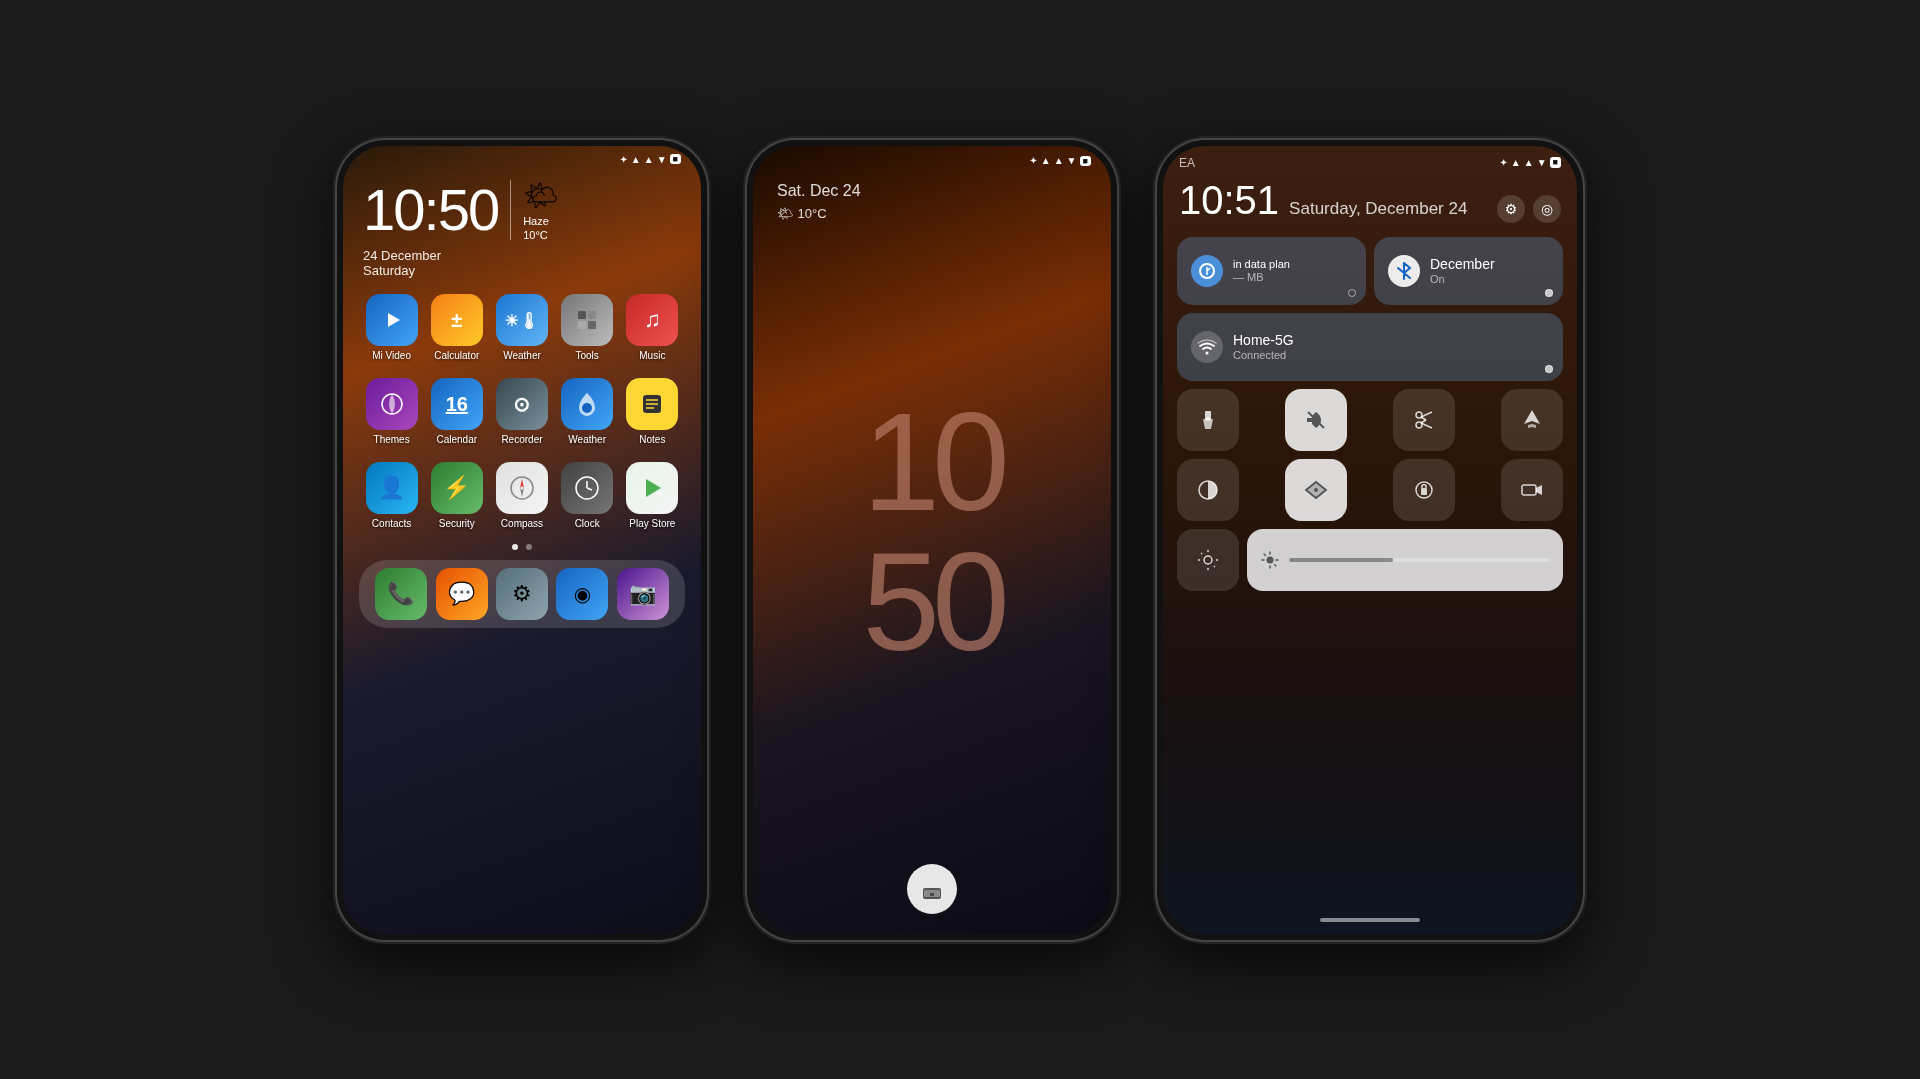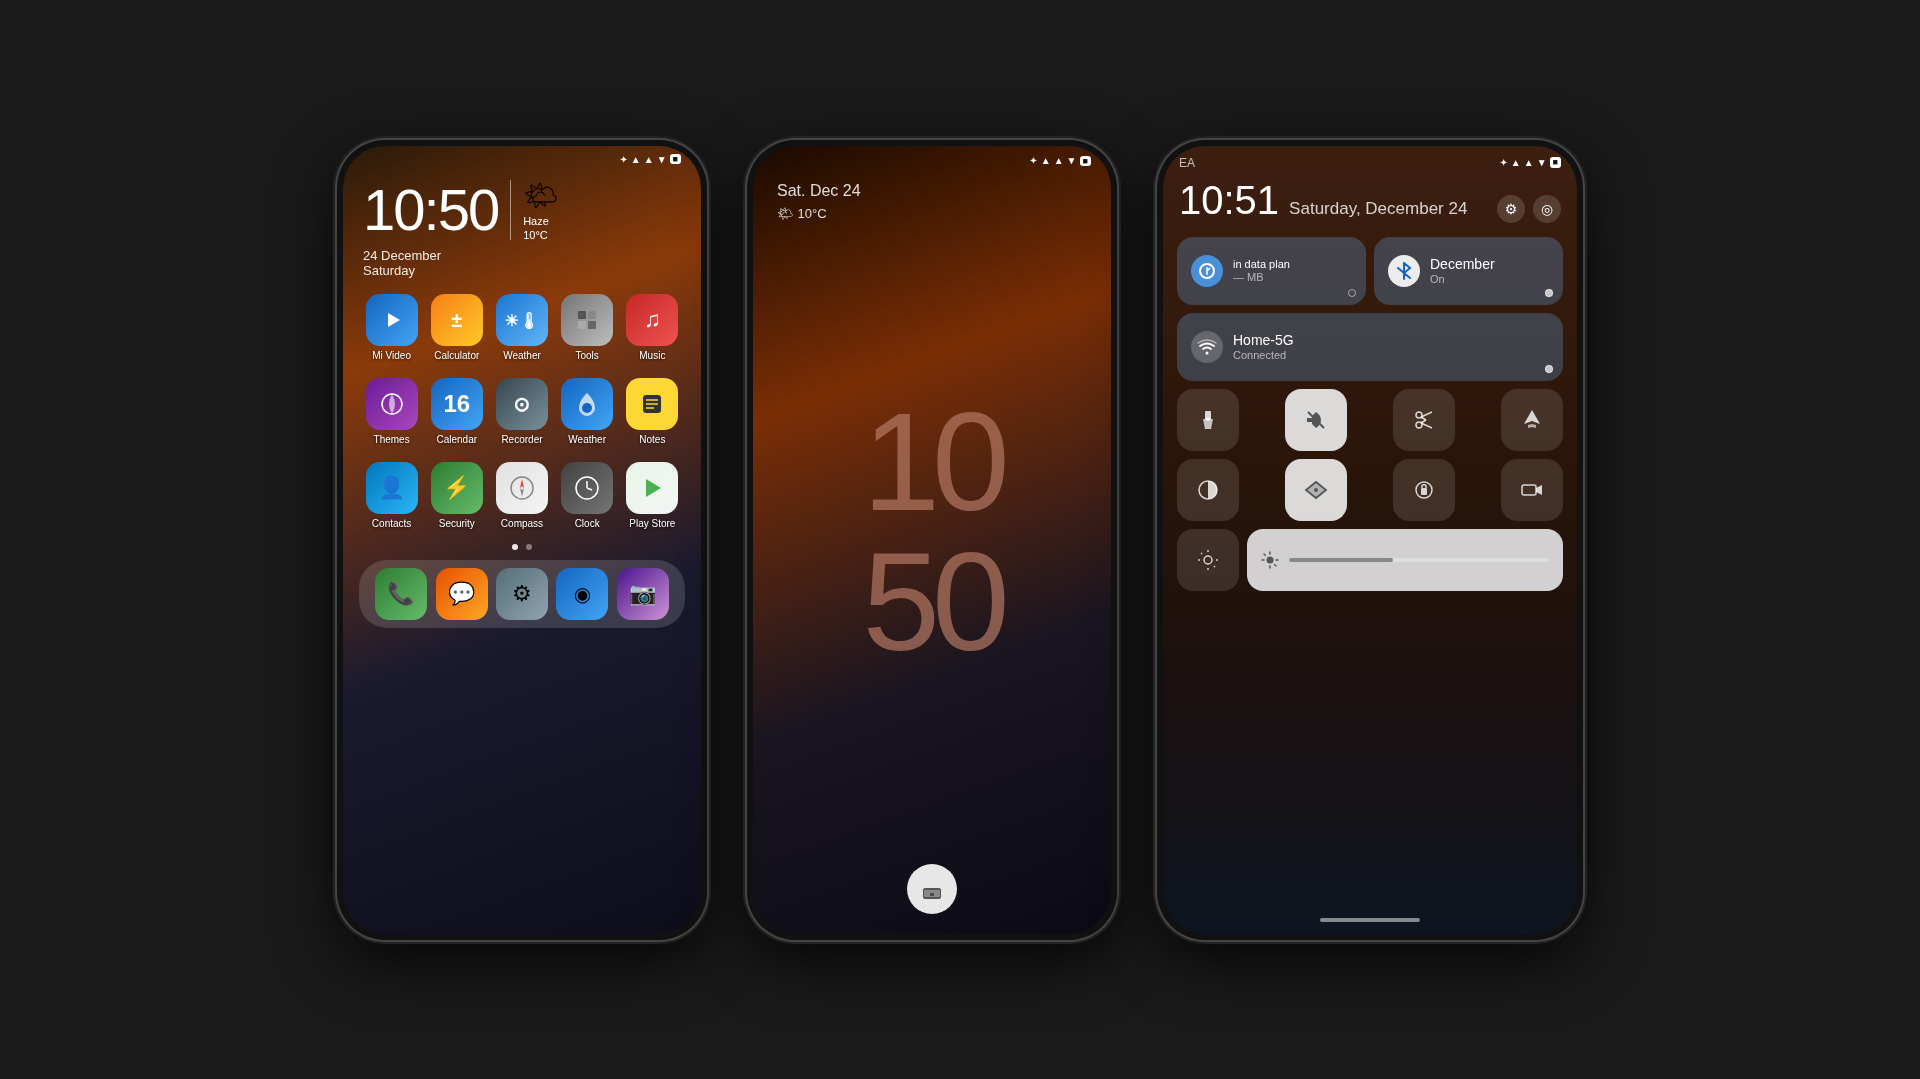--- a/index.html
+++ b/index.html
@@ -538,21 +538,21 @@
           <div class="app-icon icon-themes">
             <svg width="28" height="28" viewBox="0 0 28 28">
               <circle cx="14" cy="14" r="10" fill="none" stroke="white" stroke-width="1.5"></circle>
               <path d="M14 4 Q20 14 14 24 Q8 14 14 4Z" fill="rgba(255,255,255,0.6)"></path>
             </svg>
           </div>
           <span class="app-label">Themes</span>
         </div>
         <div class="app-item">
           <div class="app-icon icon-calendar">
-            <span style="font-size:24px;font-weight:bold;color:white;">16</span>
+            <span style="font-size:20px;font-weight:bold;color:white;text-decoration:underline;">16</span>
           </div>
           <span class="app-label">Calendar</span>
         </div>
         <div class="app-item">
           <div class="app-icon icon-recorder">
             <span style="font-size:20px;">⊙</span>
           </div>
           <span class="app-label">Recorder</span>
         </div>
         <div class="app-item">

